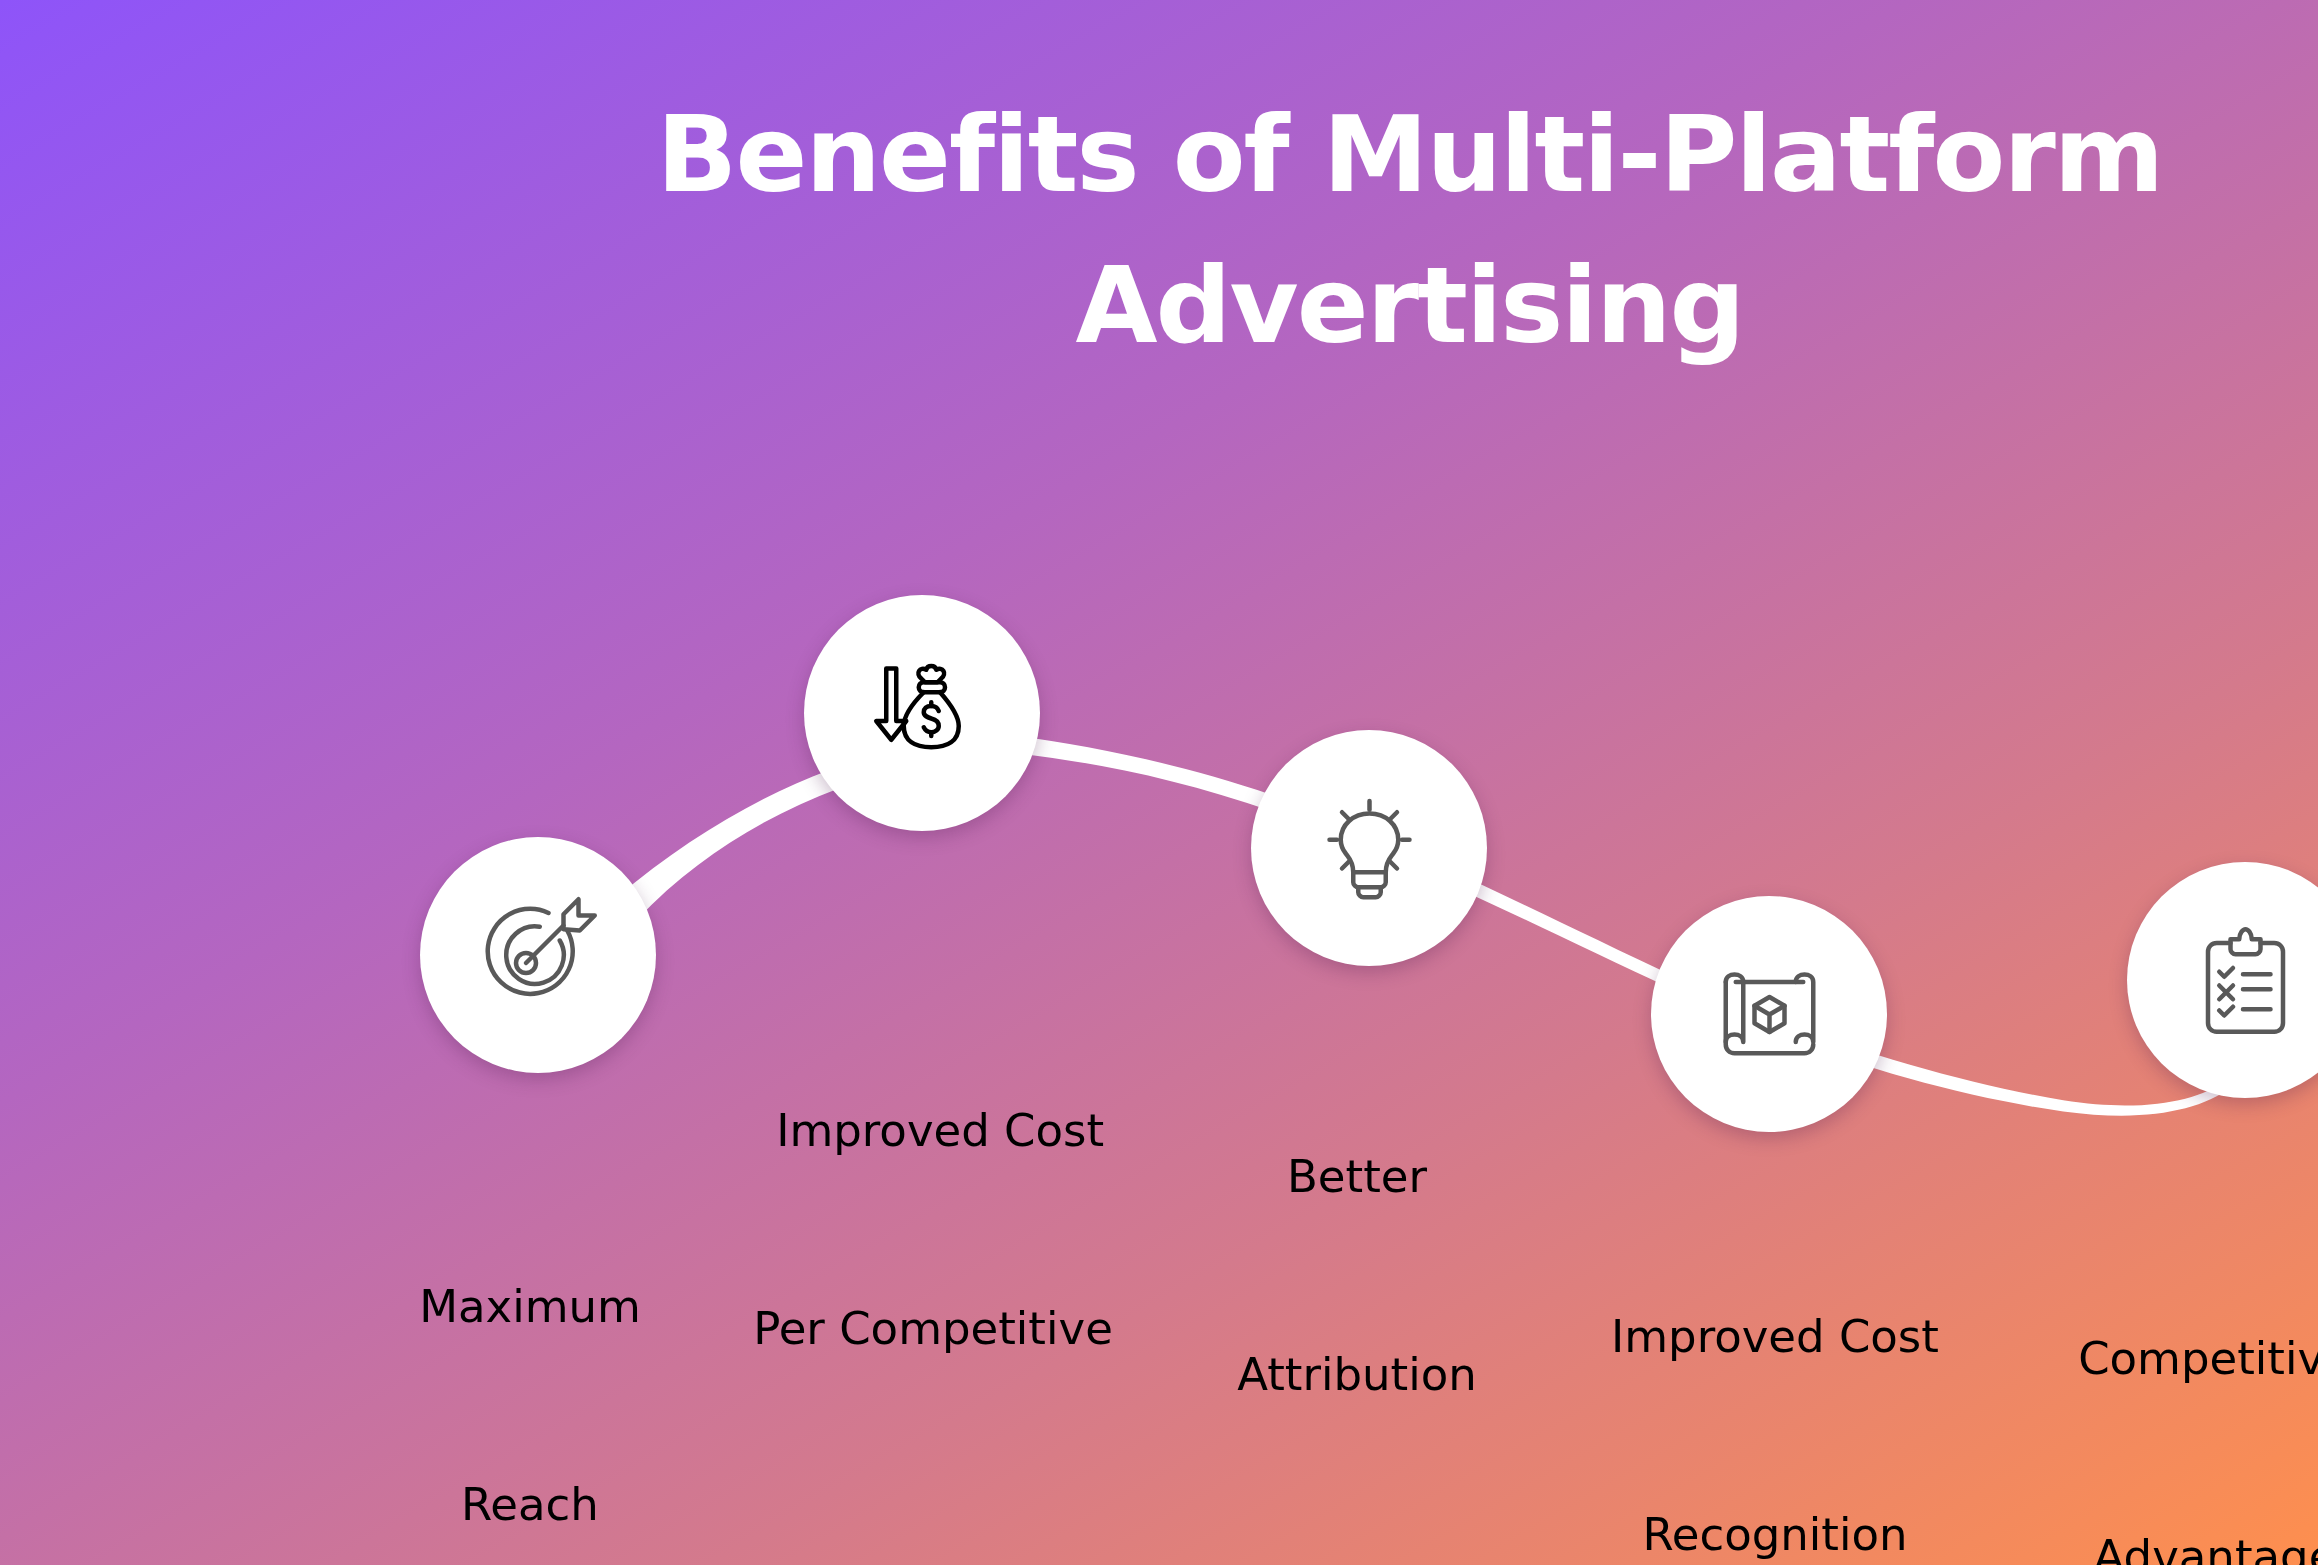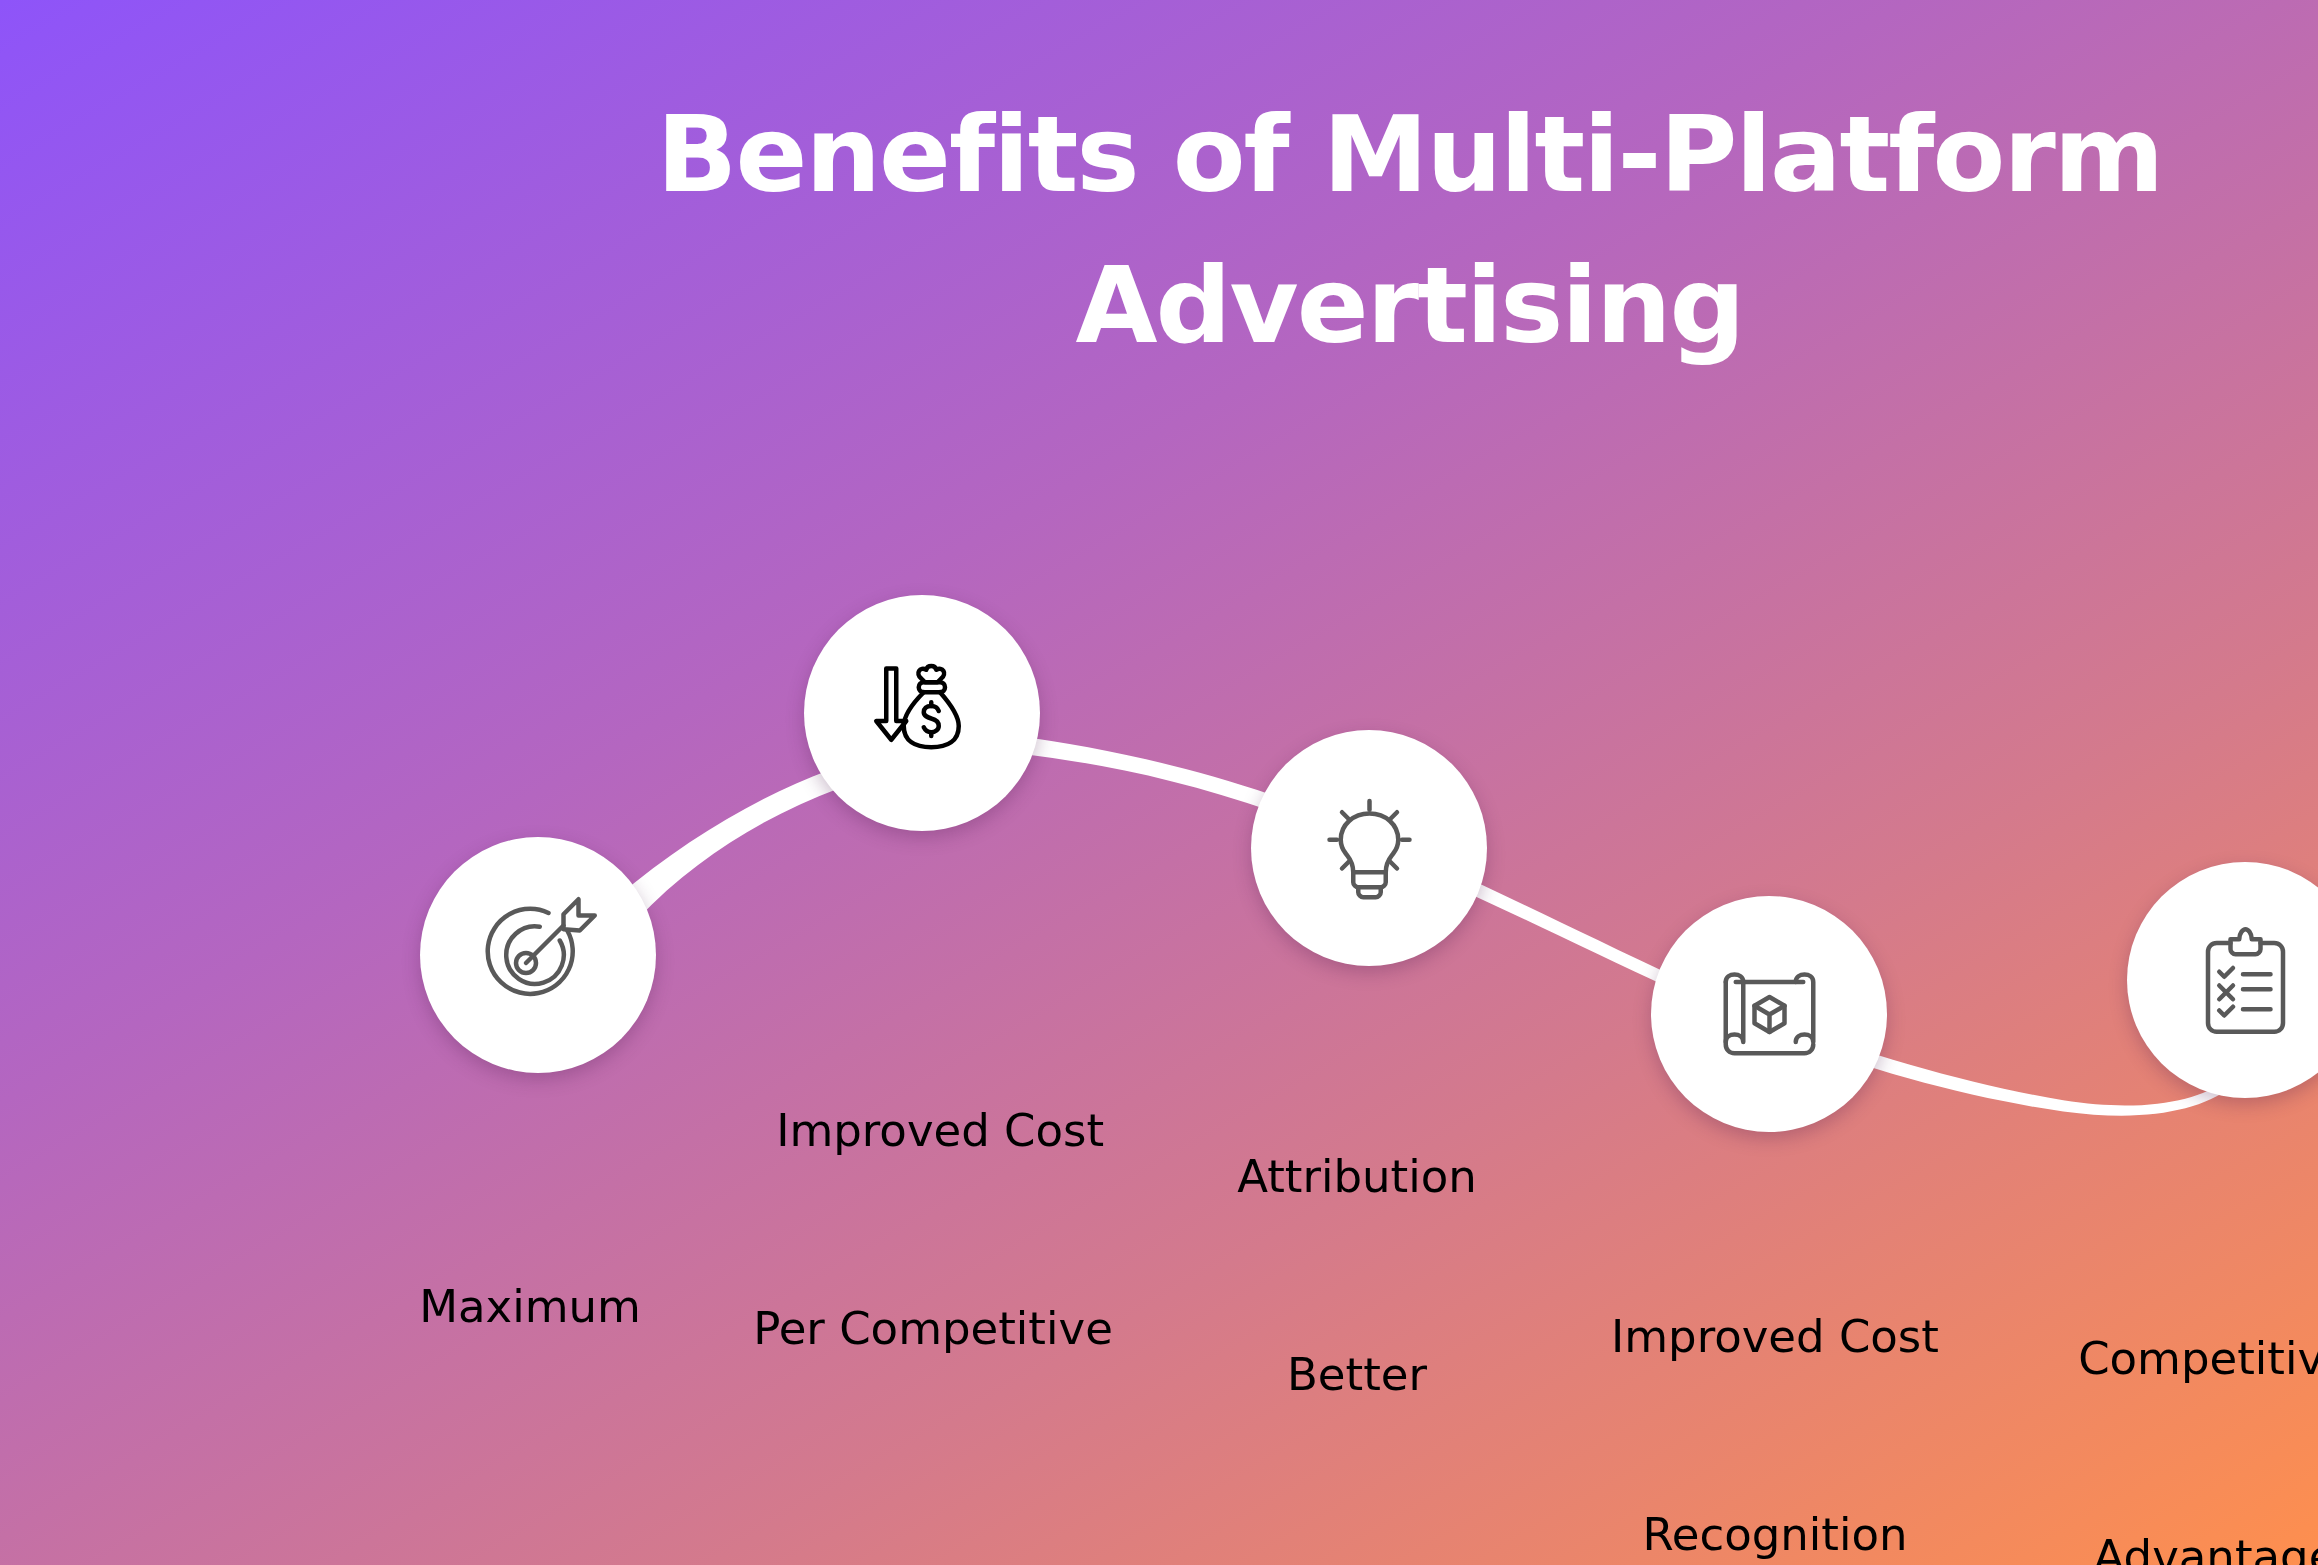--- a/index.html
+++ b/index.html
@@ -106,30 +106,31 @@
     <path d="M38 17 L45 17 C45 12, 48 9, 50 9 C52 9, 55 12, 55 17 L62 17 L62 25 C62 27, 60 29, 58 29 L42 29 C40 29, 38 27, 38 25 Z"></path>
     <path d="M29 43 L33 47 L40 40"></path>
     <path d="M29 54 L40 65 M40 54 L29 65"></path>
     <path d="M29 74 L33 78 L40 71"></path>
     <path d="M48 45 L70 45 M48 57 L70 57 M48 73 L70 73"></path>
   </svg>
 </div>
 
 <div class="label" style="left:298px; top:1142px;">
   <span>Maximum</span>
+  <span>Reach</span>
 </div>
 
 <div class="label" style="left:701px; top:966px;">
   <span> Improved Cost</span>
   <span>Per Competitive</span>
 </div>
 
 <div class="label" style="left:1125px; top:1012px;">
+  <span>Better</span>
   <span>Attribution</span>
-  <span>Better</span>
 </div>
 
 <div class="label" style="left:1543px; top:1172px;">
   <span>Improved Cost</span>
   <span>Recognition</span>
 </div>
 
 <div class="label" style="left:1983px; top:1194px;">
   <span>Competitive</span>
   <span>Advantage</span>

